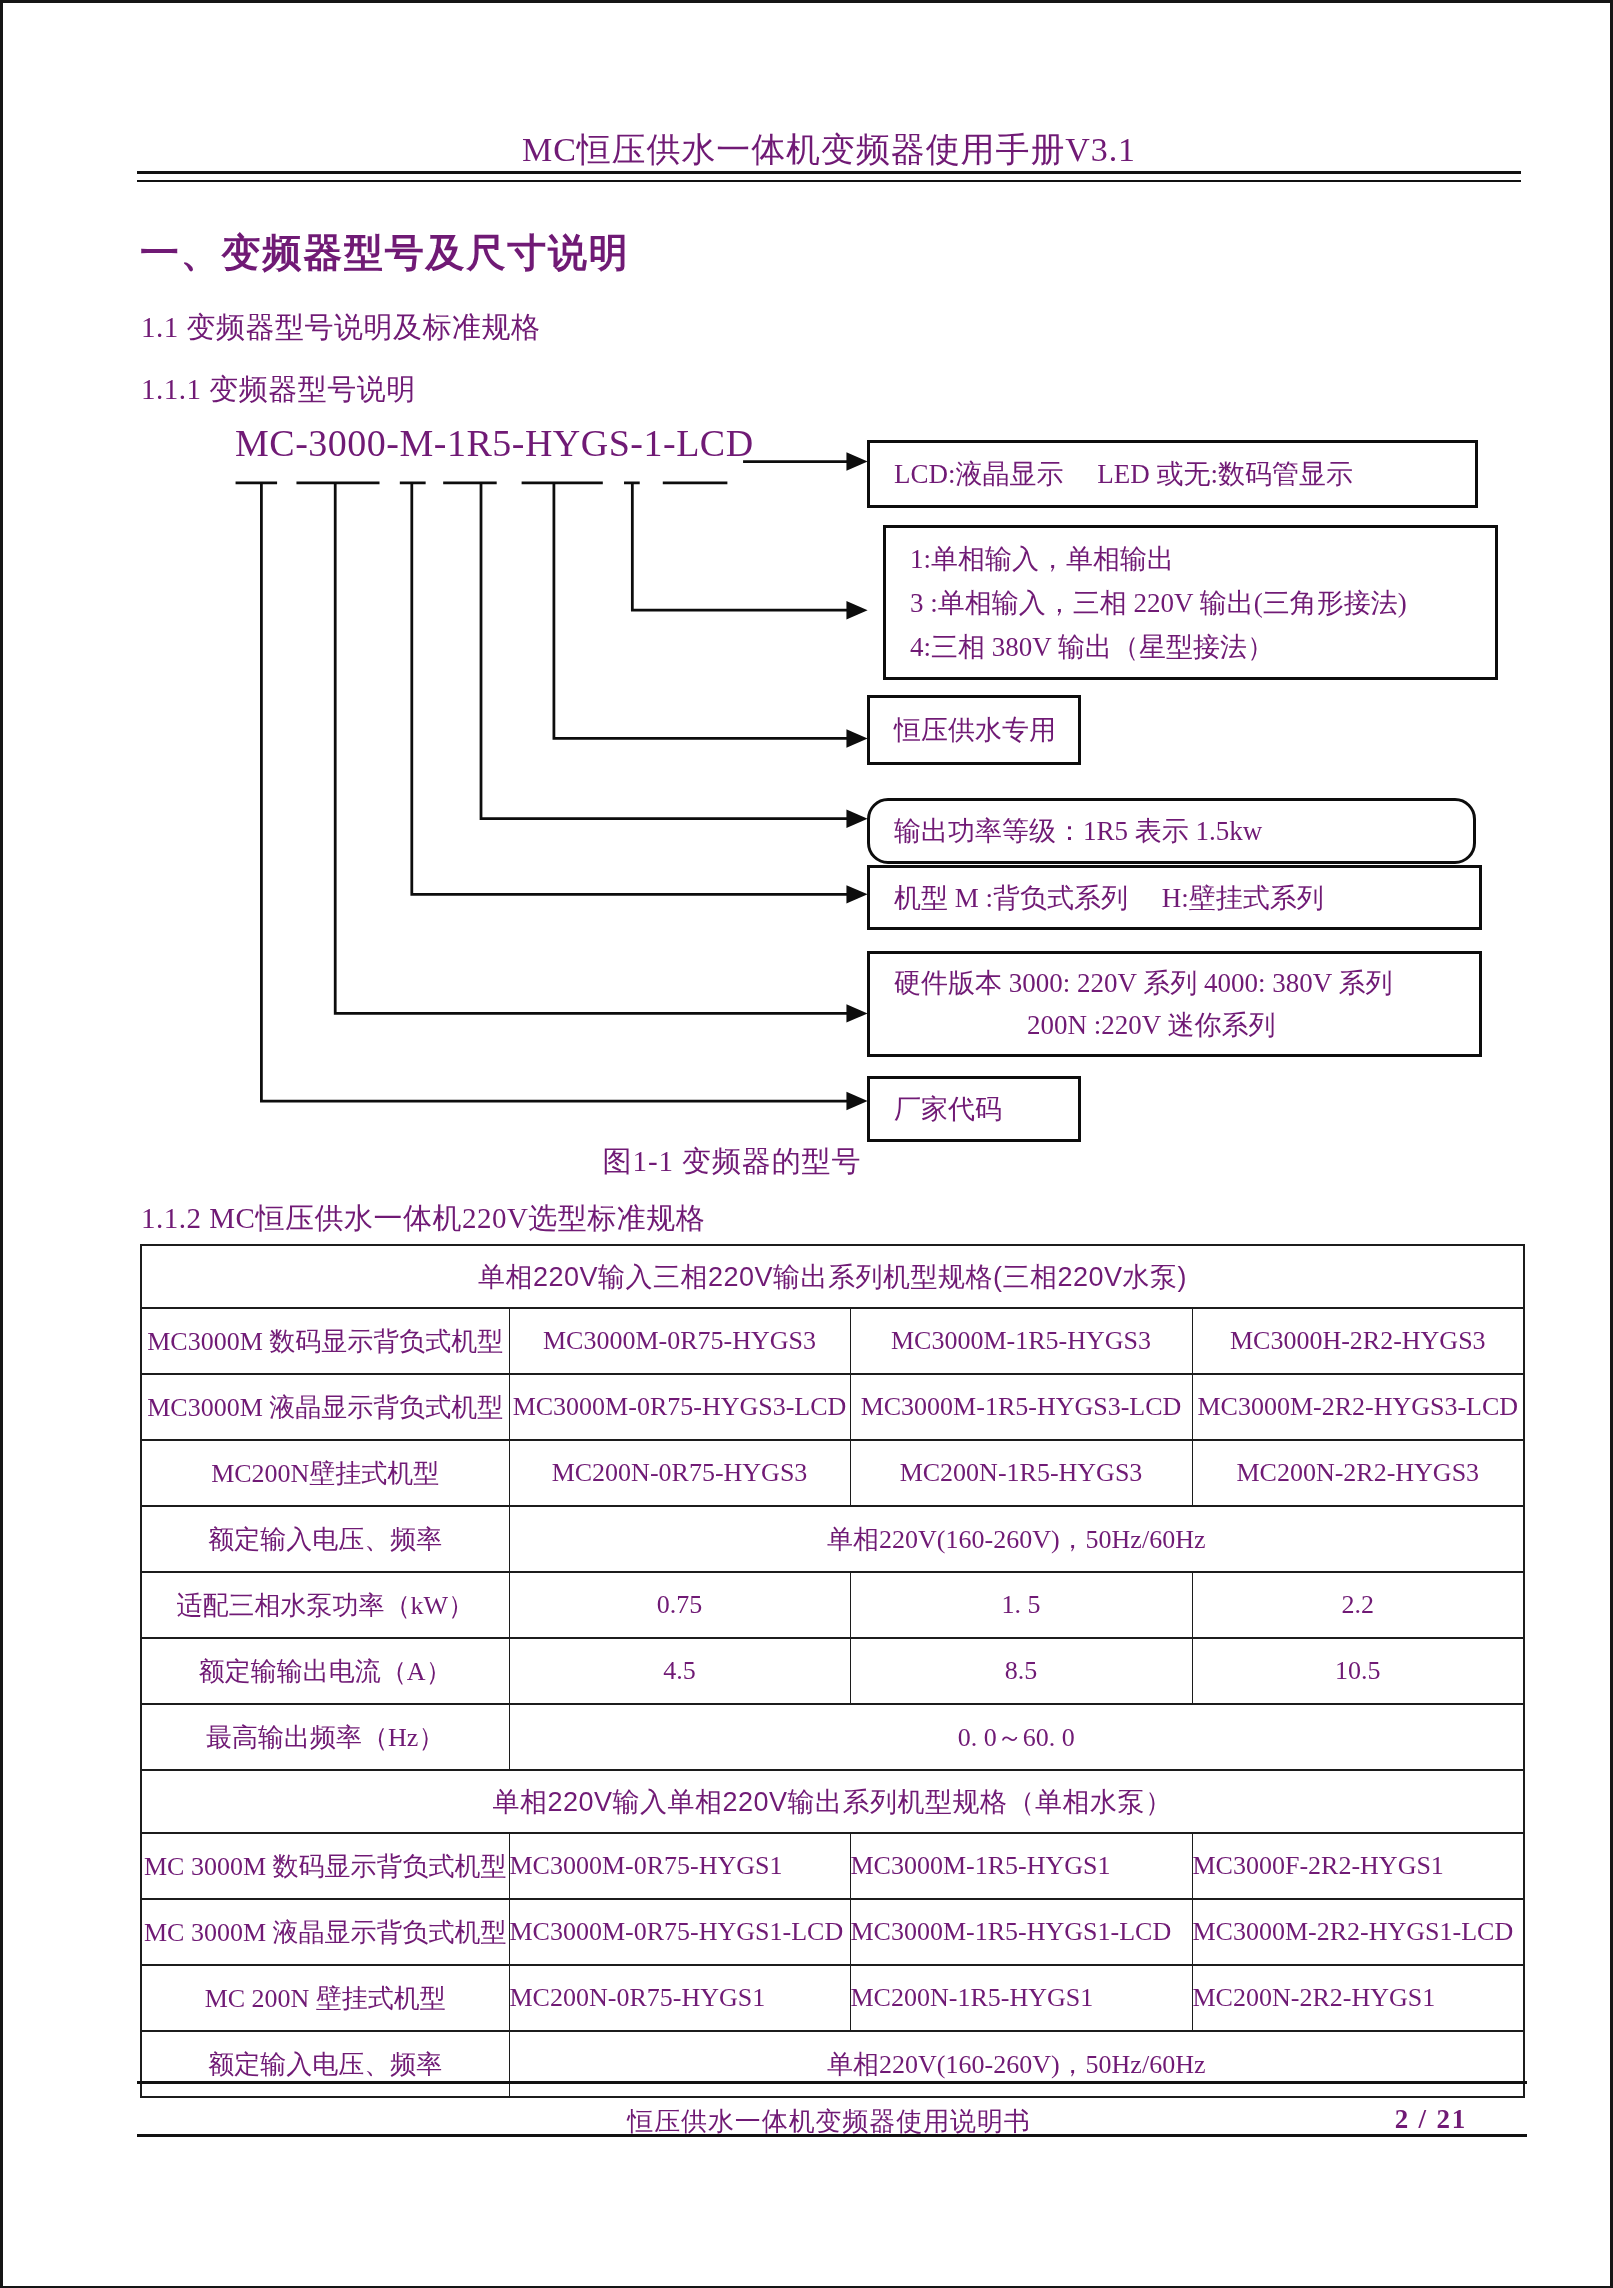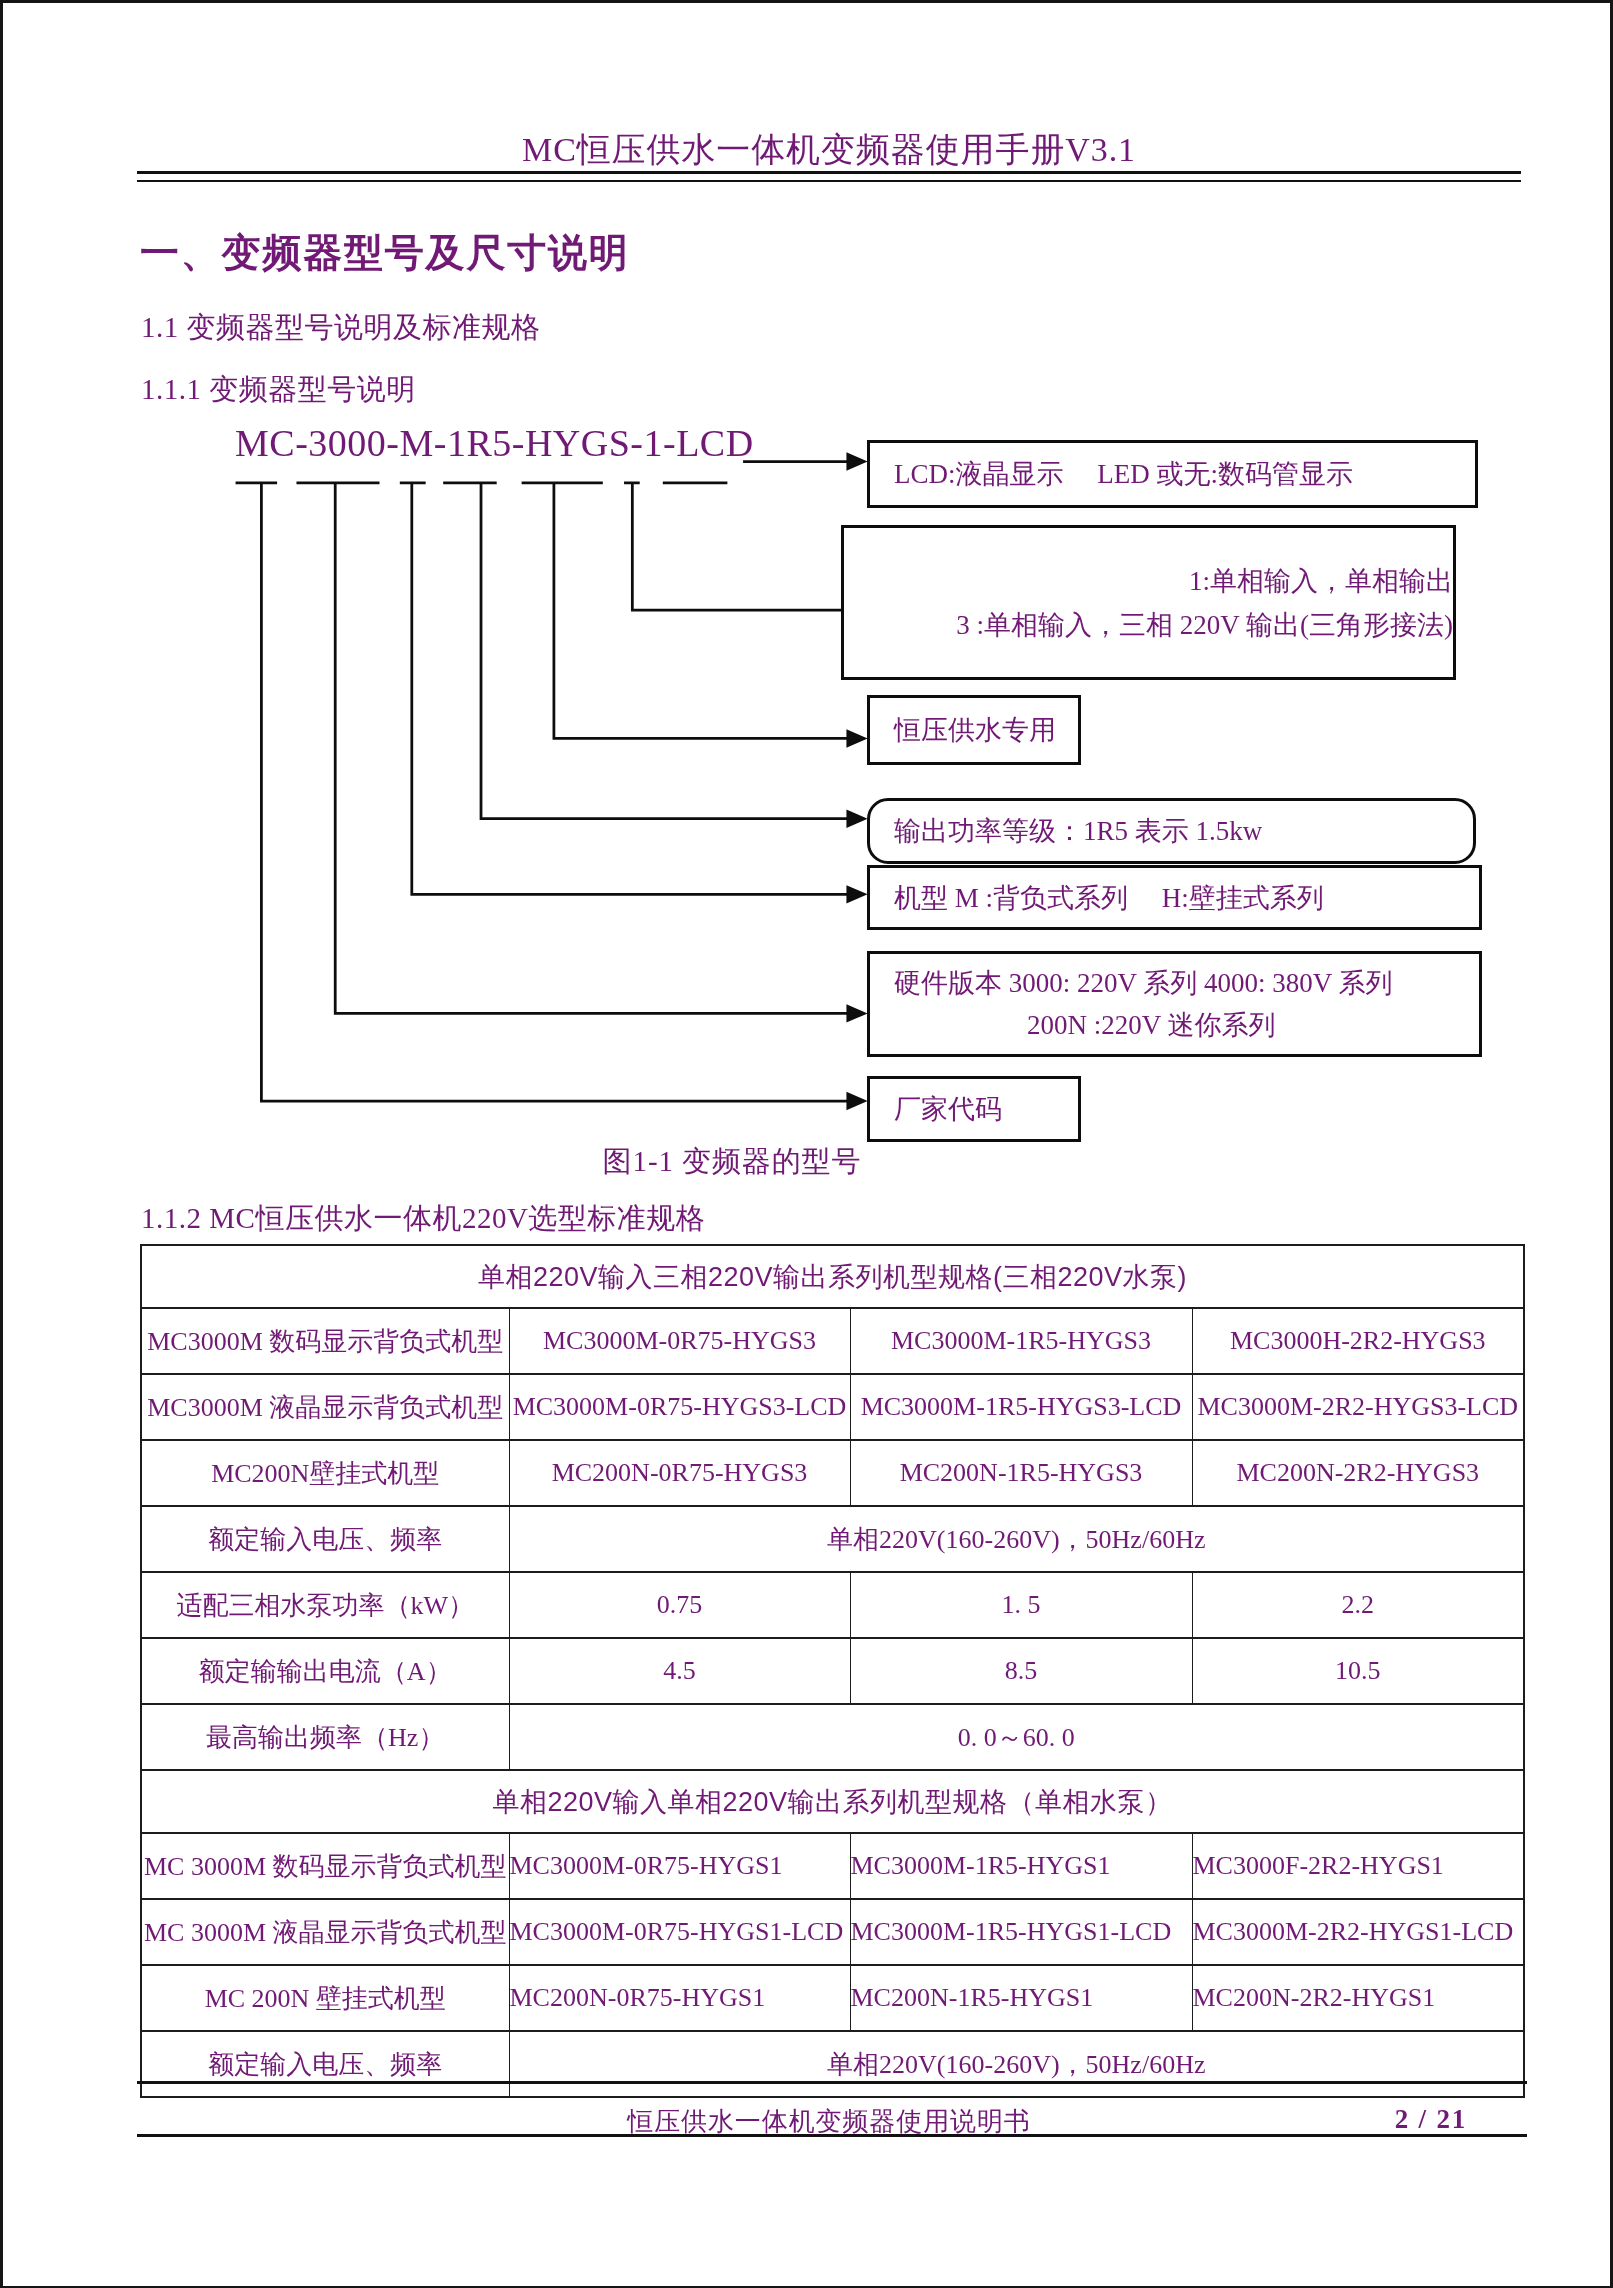--- a/index.html
+++ b/index.html
@@ -48,21 +48,21 @@
   }
   .dbox{
     border:3.7px solid #0d0d0d;background:#fff;
     font-size:27px;line-height:44px;
     display:flex;flex-direction:column;justify-content:center;
     box-sizing:border-box;
     white-space:nowrap;
   }
   .dbox .bl{padding-left:24px;}
   .dbox-lcd   {left:864px;top:437px;width:611px;height:68px;}
-  .dbox-output{left:838px;top:522px;width:615px;height:155px;padding:5.5px 0;text-align:right;}
+  .dbox-output{left:880px;top:522px;width:615px;height:155px;padding:5.5px 0;}
   .dbox-hygs  {left:864px;top:692px;width:214px;height:70px;}
   .dbox-power {left:864px;top:795px;width:609px;height:66px;border-radius:21px;}
   .dbox-machine{left:864px;top:862px;width:615px;height:65px;}
   .dbox-hw    {left:864px;top:948px;width:615px;height:106px;line-height:42px;}
   .dbox-hw .bl2{padding-left:157px;}
   .dbox-vendor{left:864px;top:1073px;width:214px;height:66px;}
   
   .spec-table-wrap{left:137px;top:1241px;width:1383px;}
   table.spec{
     border-collapse:collapse;table-layout:fixed;width:1383px;
@@ -133,20 +133,21 @@
   </svg>
 
   <div class="abs model-code">MC-3000-M-1R5-HYGS-1-LCD</div>
 
   <div class="abs dbox dbox-lcd">
     <span class="bl">LCD:液晶显示　 LED 或无:数码管显示</span>
   </div>
   <div class="abs dbox dbox-output">
     <span class="bl">1:单相输入，单相输出</span>
     <span class="bl">3 :单相输入，三相 220V 输出(三角形接法)</span>
+    <span class="bl">4:三相 380V 输出（星型接法）</span>
   </div>
   <div class="abs dbox dbox-hygs">
     <span class="bl">恒压供水专用</span>
   </div>
   <div class="abs dbox dbox-power">
     <span class="bl">输出功率等级：1R5 表示 1.5kw</span>
   </div>
   <div class="abs dbox dbox-machine">
     <span class="bl">机型 M :背负式系列　 H:壁挂式系列</span>
   </div>

